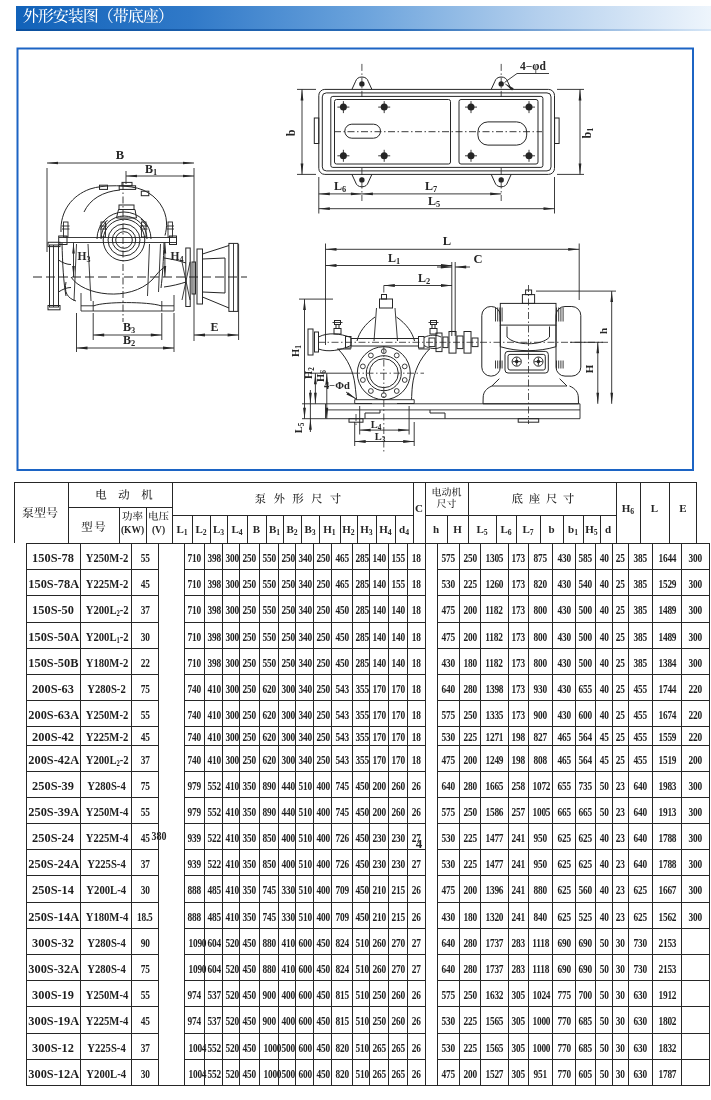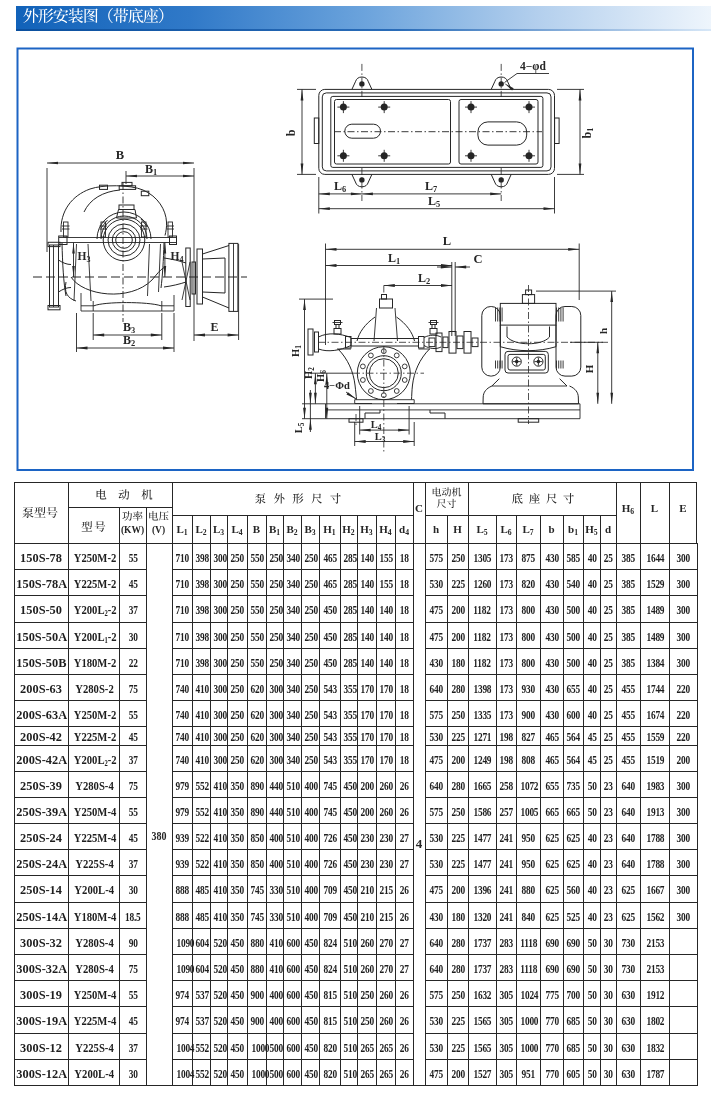--- a/index.html
+++ b/index.html
@@ -1,21 +1,21 @@
 <!DOCTYPE html>
 <html><head><meta charset="utf-8">
 <style>
 * { margin:0; padding:0; box-sizing:border-box; }
 html,body { width:711px; height:1100px; background:#ffffff; position:relative;
        font-family:"Liberation Serif", serif; }
 #titlebar { position:absolute; left:16px; top:6px; width:695px; height:23px;
   background:linear-gradient(90deg,#1162b9 0%,#3079c8 25%,#6ba3dc 50%,#b3cfed 75%,#eef5fc 100%); }
 #titleedge { position:absolute; left:16px; top:29px; width:695px; height:2px;
   background:linear-gradient(90deg,#0a4f9e 0%,#2a6cb8 55%,#d7e7f7 100%); }
-table { position:absolute; left:14px; top:543px; width:683px; border-collapse:collapse;
+table { position:absolute; left:26px; top:543px; width:683px; border-collapse:collapse;
   table-layout:fixed; }
 td { border:1px solid #262626; padding:0; text-align:center; vertical-align:middle;
   color:#1e1e1e; white-space:nowrap; }
 .n { display:inline-block; font-size:13px; font-weight:bold; transform:scaleX(0.72); transform-origin:50% 50%; letter-spacing:-0.3px; }
 .m { display:inline-block; font-size:13px; font-weight:bold; transform:scaleX(0.95); transform-origin:50% 50%; }
 .m2 { display:inline-block; font-size:13px; font-weight:bold; transform:scaleX(0.82); transform-origin:50% 50%; }
 sub { font-size:8px; vertical-align:-2px; }
 </style></head>
 <body>
 

